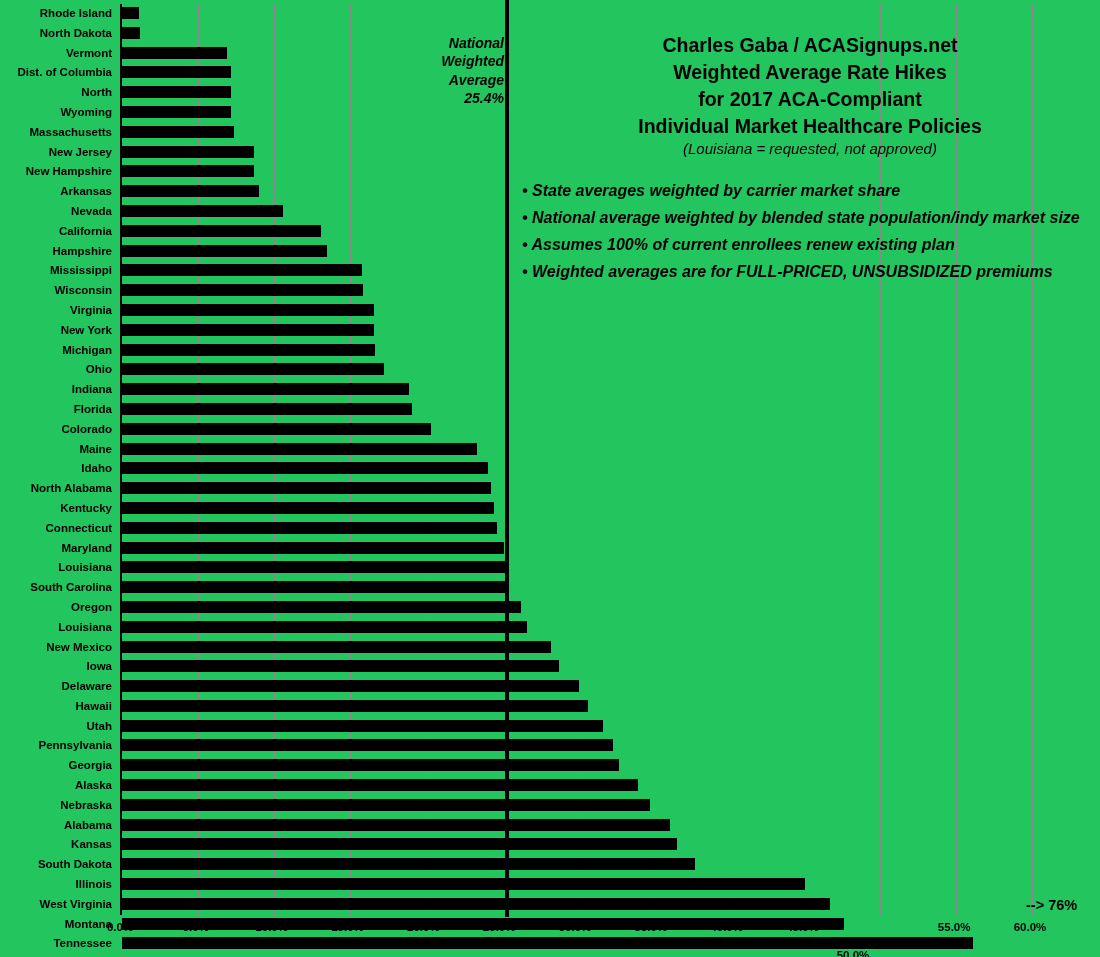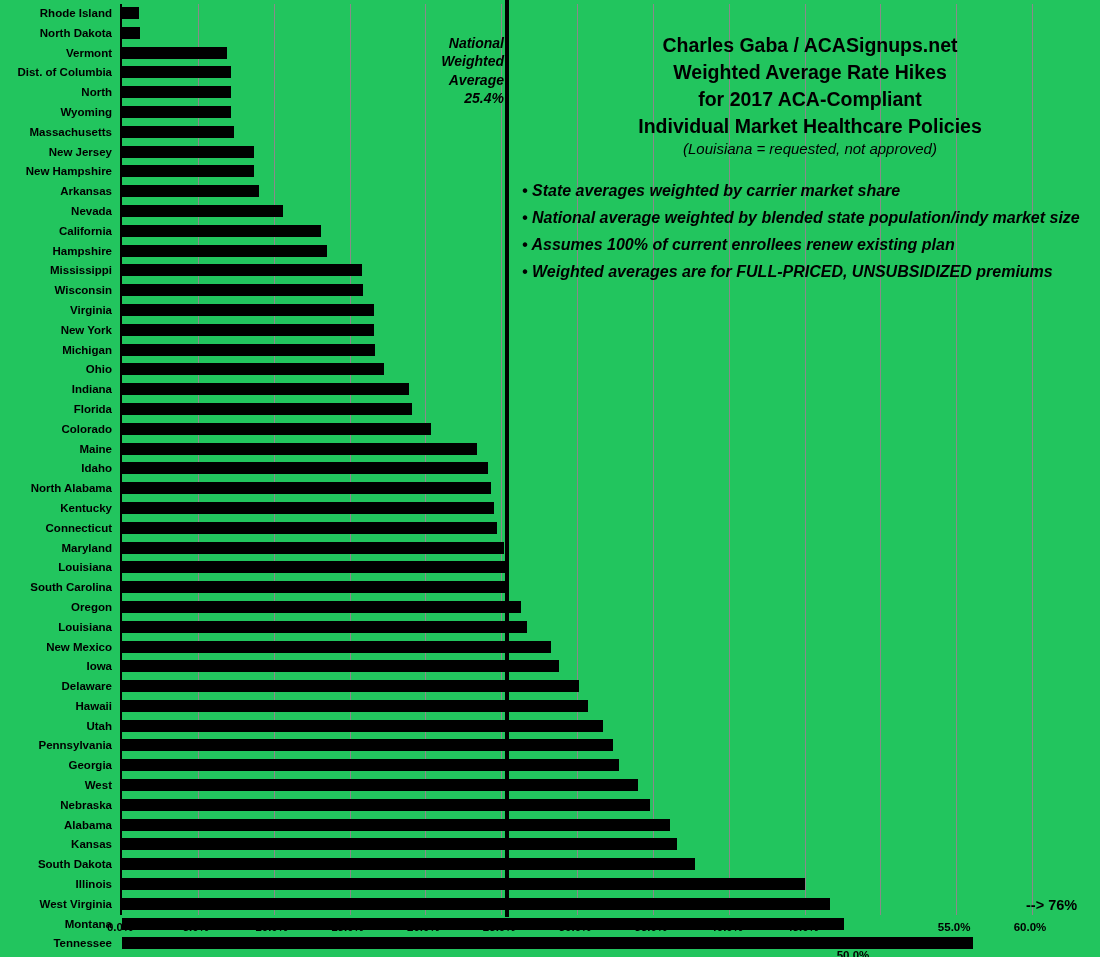--- a/index.html
+++ b/index.html
@@ -208,21 +208,21 @@
       <div class="lab">South Carolina</div>
       <div class="lab">Oregon</div>
       <div class="lab">Louisiana</div>
       <div class="lab">New Mexico</div>
       <div class="lab">Iowa</div>
       <div class="lab">Delaware</div>
       <div class="lab">Hawaii</div>
       <div class="lab">Utah</div>
       <div class="lab">Pennsylvania</div>
       <div class="lab">Georgia</div>
-      <div class="lab">West</div>
+      <div class="lab">Alaska</div>
       <div class="lab">Nebraska</div>
       <div class="lab">Alabama</div>
       <div class="lab">Kansas</div>
       <div class="lab">South Dakota</div>
       <div class="lab">Illinois</div>
       <div class="lab">West Virginia</div>
       <div class="lab">Montana</div>
       <div class="lab">Tennessee</div>
       <div class="lab">Minnesota</div>
     </div>

